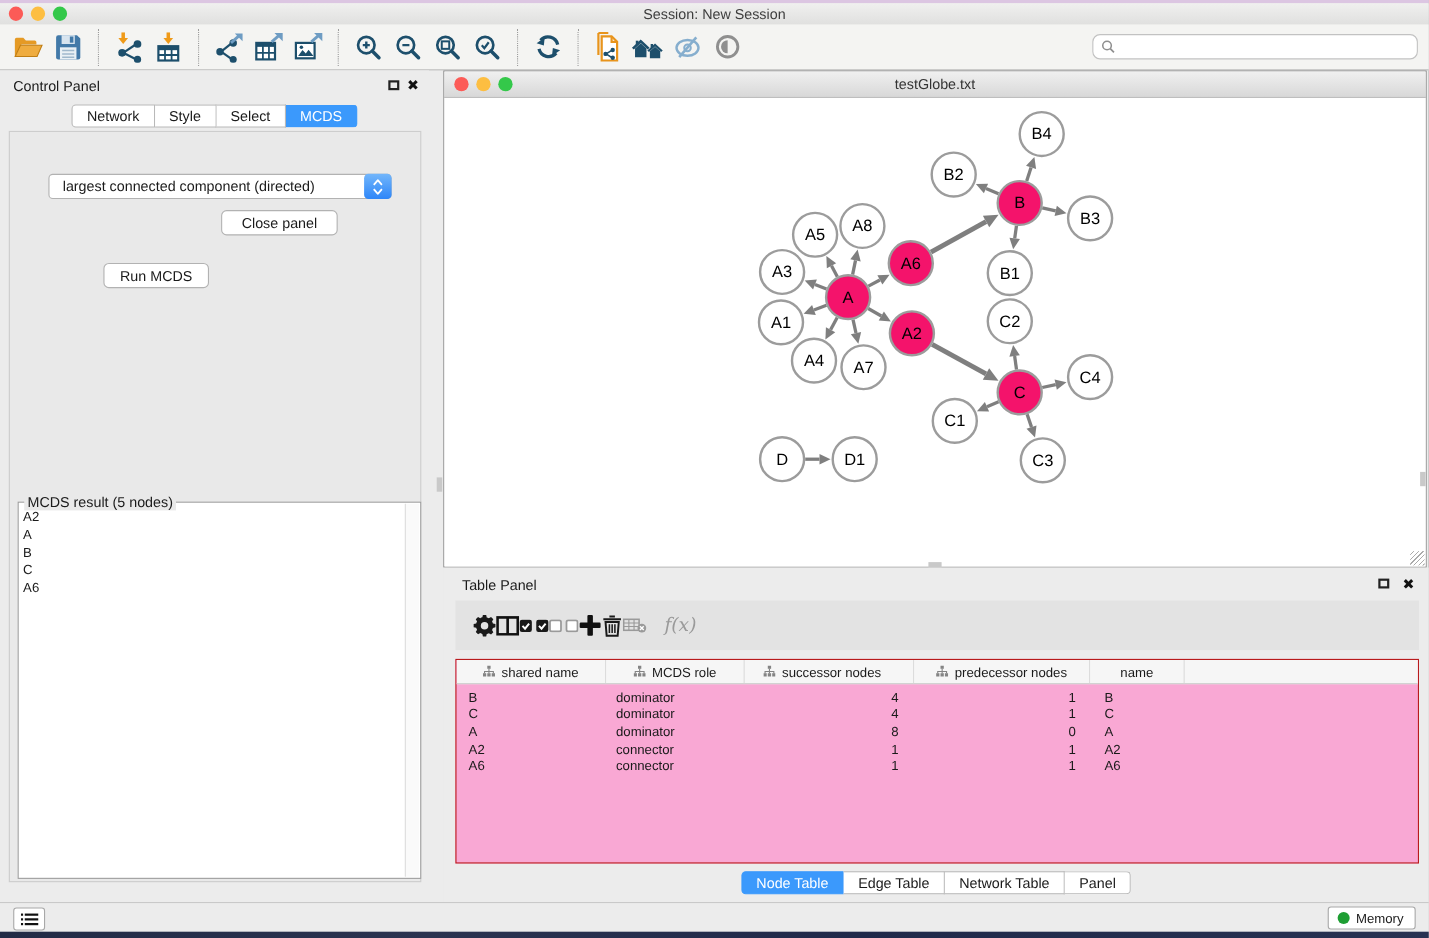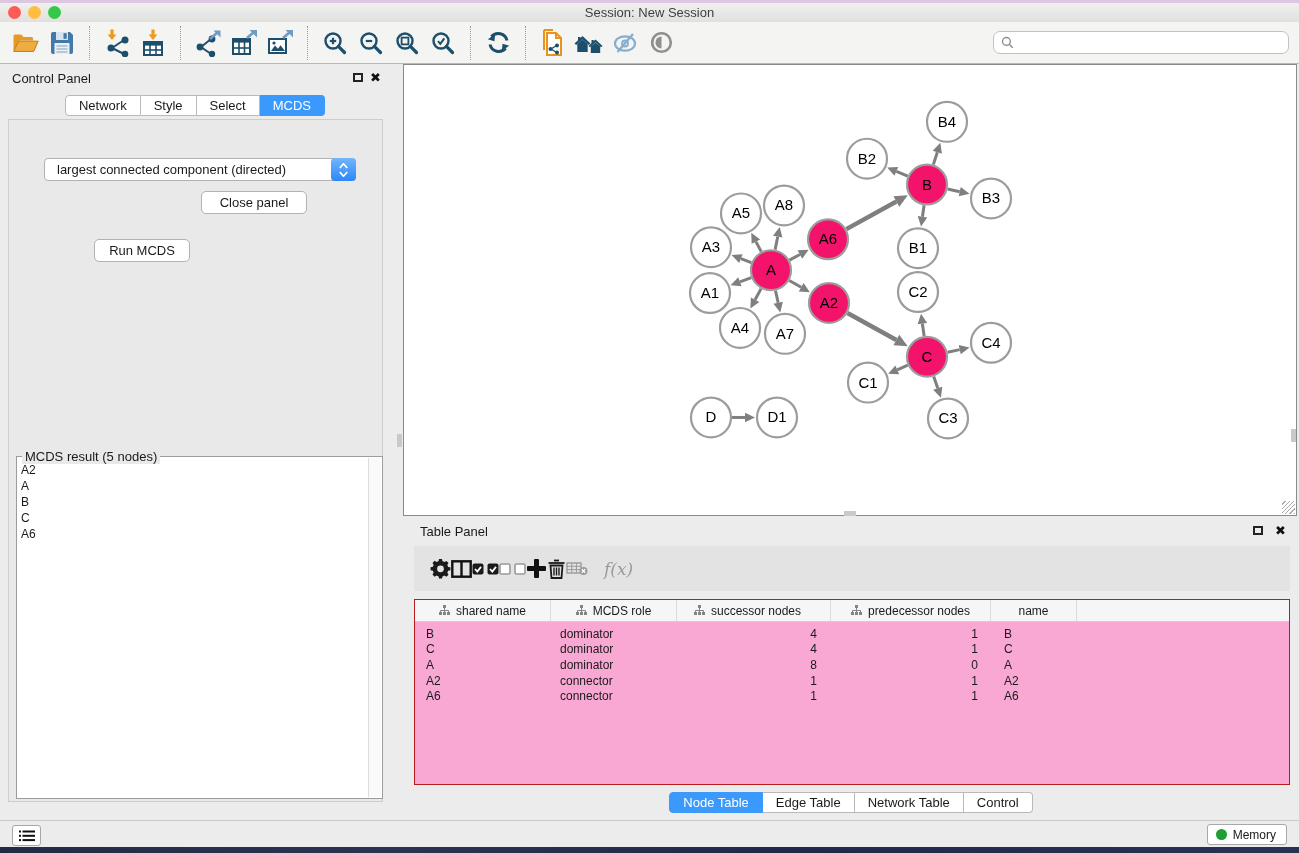--- a/index.html
+++ b/index.html
@@ -317,20 +317,28 @@
             <div>A</div>
             <div>B</div>
             <div>C</div>
             <div>A6</div>
           </div>
       </div>
     </div>
   </div>
 
   <div class="network-window">
+    <div class="nw-titlebar">
+      <div class="nw-lights">
+        <span class="light red"></span>
+        <span class="light yellow"></span>
+        <span class="light green"></span>
+      </div>
+      <div>testGlobe.txt</div>
+    </div>
     <div class="nw-canvas">
       <svg viewBox="404 87 892 428" preserveAspectRatio="none" id="graph-svg">
           <line x1="761.219324910515" y1="250.41671732997838" x2="755.9038858506439" y2="240.31738311622343" stroke="#7f7f7f" stroke-width="3"></line>
           <polygon points="751.2464215223177,231.46820089240362 760.1514933180774,238.08180023862684 751.6562783832103,242.55296599382" fill="#7f7f7f"></polygon>
           <line x1="775.1184388379019" y1="248.4078058104907" x2="777.7242836755781" y2="235.37858162210944" stroke="#7f7f7f" stroke-width="3"></line>
           <polygon points="779.68544502696,225.57277486520024 782.4310709188945,236.31993907077273 773.0174964322617,234.43722417344614" fill="#7f7f7f"></polygon>
           <line x1="751.3913315366569" y1="261.4833437557185" x2="740.8798757536656" y2="257.45395237223846" stroke="#7f7f7f" stroke-width="3"></line>
           <polygon points="731.5424145806451,253.87459225591397 742.5979686095013,252.97197100918862 739.1617828978299,261.9359337352883" fill="#7f7f7f"></polygon>
           <line x1="751.3503569857304" y1="276.4088817922656" x2="739.9423131646014" y2="280.7102753641667" stroke="#7f7f7f" stroke-width="3"></line>
           <polygon points="730.5853403006635,284.2383143128646 738.2488544692264,276.2189283894765 741.6357718599763,285.2016223388569" fill="#7f7f7f"></polygon>
@@ -604,21 +612,21 @@
             <div class="td c2">1</div>
             <div class="td c3">1</div>
             <div class="td c4">A6</div>
           </div>
         </div>
     </div>
     <div class="tp-tabs" id="table-tabs">
         <div class="tab active">Node Table</div>
         <div class="tab">Edge Table</div>
         <div class="tab">Network Table</div>
-        <div class="tab">Control</div>
+        <div class="tab">Panel</div>
       </div>
   </div>
 
   <div class="statusbar">
     <div class="list-btn">
       <svg width="16" height="12" viewBox="0 0 16 12">
         <g fill="#111">
             <rect x="0" y="0.5" width="2" height="2"></rect>
             <rect x="3.5" y="0.5" width="12.5" height="2"></rect>
         <rect x="0" y="4.8" width="2" height="2"></rect>

